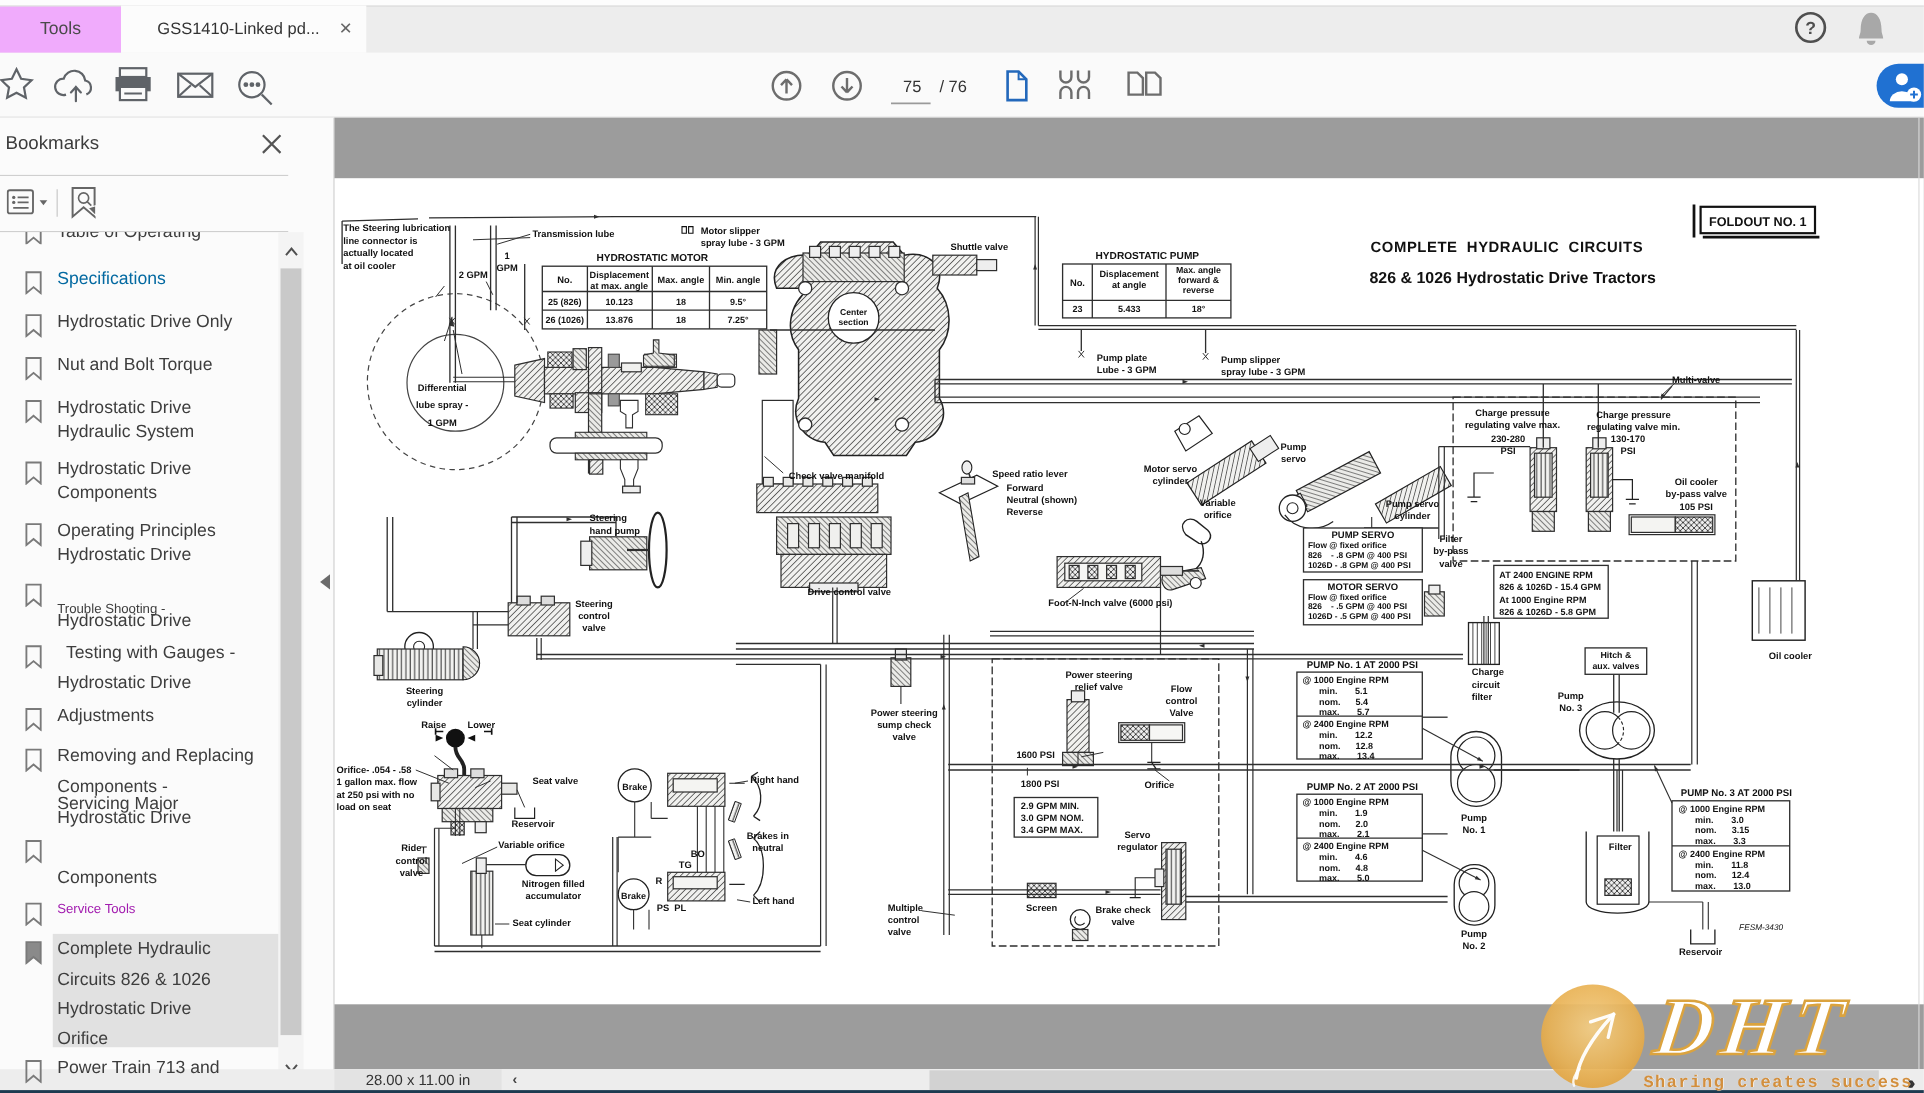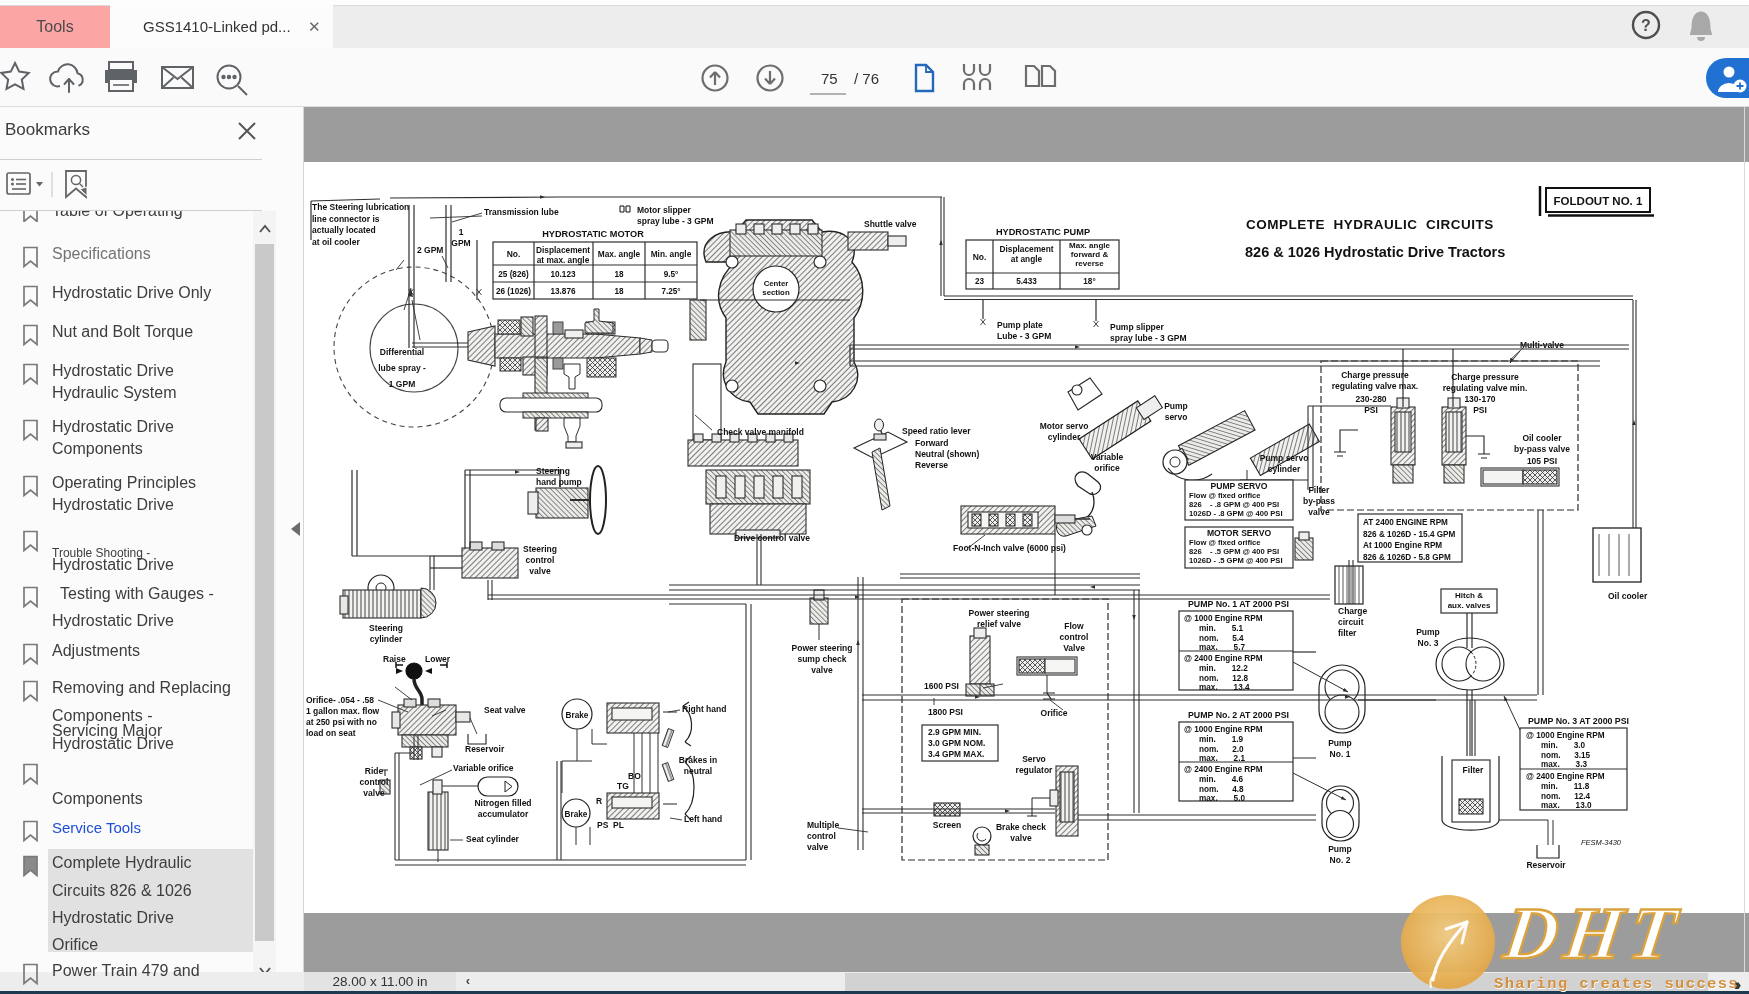--- a/index.html
+++ b/index.html
@@ -5,21 +5,21 @@
   html,body{margin:0;padding:0;}
   body{width:1749px;height:994px;overflow:hidden;position:relative;background:#fff;
        font-family:"Liberation Sans",sans-serif;}
   .abs{position:absolute;}
 </style>
 </head>
 <body>
 
 <div class="abs" style="left:0;top:0;width:1749px;height:5px;background:#fdfdfd;"></div>
 <div class="abs" style="left:0;top:5px;width:1749px;height:43px;background:#ededed;border-top:1px solid #d9d9d9;box-sizing:border-box;"></div>
-<div class="abs" style="left:0;top:6px;width:110px;height:42px;background:#fca5a5;color:#4a4a4a;font-size:16px;line-height:42px;text-align:center;">Tools</div>
+<div class="abs" style="left:0;top:6px;width:110px;height:42px;background:#f0abfc;color:#4a4a4a;font-size:16px;line-height:42px;text-align:center;">Tools</div>
 <div class="abs" style="left:110px;top:5px;width:223px;height:43px;background:#fcfcfc;"></div>
 <div class="abs" style="left:143px;top:5px;height:43px;line-height:43px;font-size:15px;color:#333;">GSS1410-Linked pd...</div>
 <div class="abs" style="left:308px;top:5px;height:43px;line-height:43px;font-size:15px;color:#666;">✕</div>
 <svg class="abs" style="left:1630px;top:8px;" width="90" height="34" viewBox="0 0 90 34">
   <circle cx="16" cy="17" r="13" fill="none" stroke="#4f4f4f" stroke-width="2.4"></circle>
   <text x="16" y="23" text-anchor="middle" font-size="16" font-weight="bold" fill="#4f4f4f" font-family="Liberation Sans">?</text>
   <path d="M60 27 c0 -3 1.5 -4 1.5 -8 c0 -10 4 -15.5 9.5 -15.5 c5.5 0 9.5 5.5 9.5 15.5 c0 4 1.5 5 1.5 8 z" fill="#a8a8a8"></path>
   <path d="M67 29 a4 4 0 0 0 8 0 z" fill="#a8a8a8"></path>
 </svg>
 
@@ -107,21 +107,21 @@
 <div class="abs" style="left:48px;top:849px;width:205px;height:103px;background:#e1e1e1;"></div>
 <div class="abs" style="left:0;top:211px;width:250px;height:11px;overflow:hidden;">
       <div class="abs" style="left:52px;top:-9px;font-size:16px;color:#3d3d3d;">Table of Operating</div>
       <svg class="abs" style="left:22px;top:-10px;" width="17" height="22" viewBox="0 0 17 22">
         <path d="M2 1.5 l13 0 0 19 -6.5 -5.5 -6.5 5.5 z" fill="none" stroke="#7a7a7a" stroke-width="1.7"></path>
       </svg>
     </div>
 <svg class="abs" style="left:22px;top:246px;" width="17" height="22" viewBox="0 0 17 22">
       <path d="M2 1.5 l13 0 0 19 -6.5 -5.5 -6.5 5.5 z" fill="none" stroke="#7a7a7a" stroke-width="1.7"></path>
     </svg>
-<div class="abs" style="left:52px;top:245px;font-size:16px;color:#737373;white-space:nowrap;">Specifications</div>
+<div class="abs" style="left:52px;top:245px;font-size:16px;color:#0369a1;white-space:nowrap;">Specifications</div>
 <svg class="abs" style="left:22px;top:285px;" width="17" height="22" viewBox="0 0 17 22">
       <path d="M2 1.5 l13 0 0 19 -6.5 -5.5 -6.5 5.5 z" fill="none" stroke="#7a7a7a" stroke-width="1.7"></path>
     </svg>
 <div class="abs" style="left:52px;top:284px;font-size:16px;color:#3d3d3d;white-space:nowrap;">Hydrostatic Drive Only</div>
 <svg class="abs" style="left:22px;top:324px;" width="17" height="22" viewBox="0 0 17 22">
       <path d="M2 1.5 l13 0 0 19 -6.5 -5.5 -6.5 5.5 z" fill="none" stroke="#7a7a7a" stroke-width="1.7"></path>
     </svg>
 <div class="abs" style="left:52px;top:323px;font-size:16px;color:#3d3d3d;white-space:nowrap;">Nut and Bolt Torque</div>
 <svg class="abs" style="left:22px;top:363px;" width="17" height="22" viewBox="0 0 17 22">
       <path d="M2 1.5 l13 0 0 19 -6.5 -5.5 -6.5 5.5 z" fill="none" stroke="#7a7a7a" stroke-width="1.7"></path>
@@ -159,32 +159,32 @@
 <div class="abs" style="left:52px;top:707px;font-size:16px;color:#3d3d3d;white-space:nowrap;">Components -</div>
 <div class="abs" style="left:52px;top:735px;font-size:16px;color:#3d3d3d;white-space:nowrap;">Hydrostatic Drive</div>
 <svg class="abs" style="left:22px;top:763px;" width="17" height="22" viewBox="0 0 17 22">
       <path d="M2 1.5 l13 0 0 19 -6.5 -5.5 -6.5 5.5 z" fill="none" stroke="#7a7a7a" stroke-width="1.7"></path>
     </svg>
 <div class="abs" style="left:52px;top:722px;font-size:16px;color:#3d3d3d;white-space:nowrap;">Servicing Major</div>
 <div class="abs" style="left:52px;top:790px;font-size:16px;color:#3d3d3d;white-space:nowrap;">Components</div>
 <svg class="abs" style="left:22px;top:820px;" width="17" height="22" viewBox="0 0 17 22">
       <path d="M2 1.5 l13 0 0 19 -6.5 -5.5 -6.5 5.5 z" fill="none" stroke="#7a7a7a" stroke-width="1.7"></path>
     </svg>
-<div class="abs" style="left:52px;top:819px;font-size:15px;color:#1d4ed8;white-space:nowrap;">Service Tools</div>
+<div class="abs" style="left:52px;top:819px;font-size:12px;color:#a21caf;white-space:nowrap;">Service Tools</div>
 <svg class="abs" style="left:22px;top:855px;" width="17" height="22" viewBox="0 0 17 22">
       <path d="M2 1.5 l13 0 0 19 -6.5 -5.5 -6.5 5.5 z" fill="#8a8a8a" stroke="#7a7a7a" stroke-width="1.7"></path>
     </svg>
 <div class="abs" style="left:52px;top:854px;font-size:16px;color:#3d3d3d;white-space:nowrap;">Complete Hydraulic</div>
 <div class="abs" style="left:52px;top:882px;font-size:16px;color:#3d3d3d;white-space:nowrap;">Circuits 826 &amp; 1026</div>
 <div class="abs" style="left:52px;top:909px;font-size:16px;color:#3d3d3d;white-space:nowrap;">Hydrostatic Drive</div>
 <div class="abs" style="left:52px;top:936px;font-size:16px;color:#3d3d3d;white-space:nowrap;">Orifice</div>
 <svg class="abs" style="left:22px;top:963px;" width="17" height="22" viewBox="0 0 17 22">
       <path d="M2 1.5 l13 0 0 19 -6.5 -5.5 -6.5 5.5 z" fill="none" stroke="#7a7a7a" stroke-width="1.7"></path>
     </svg>
-<div class="abs" style="left:52px;top:962px;font-size:16px;color:#3d3d3d;white-space:nowrap;">Power Train 479 and</div>
+<div class="abs" style="left:52px;top:962px;font-size:16px;color:#3d3d3d;white-space:nowrap;">Power Train 713 and</div>
 </div>
 
 <div class="abs" style="left:253px;top:211px;width:23px;height:783px;background:#f4f4f4;"></div>
 <div class="abs" style="left:255px;top:244px;width:19px;height:697px;background:#c9c9c9;"></div>
 <svg class="abs" style="left:258px;top:222px;" width="14" height="14" viewBox="0 0 14 14">
     <path d="M2 10 L7 4 L12 10" fill="none" stroke="#505050" stroke-width="1.8"></path>
   </svg>
 <svg class="abs" style="left:258px;top:964px;" width="14" height="14" viewBox="0 0 14 14">
     <path d="M2 4 L7 10 L12 4" fill="none" stroke="#505050" stroke-width="1.8"></path>
   </svg>

